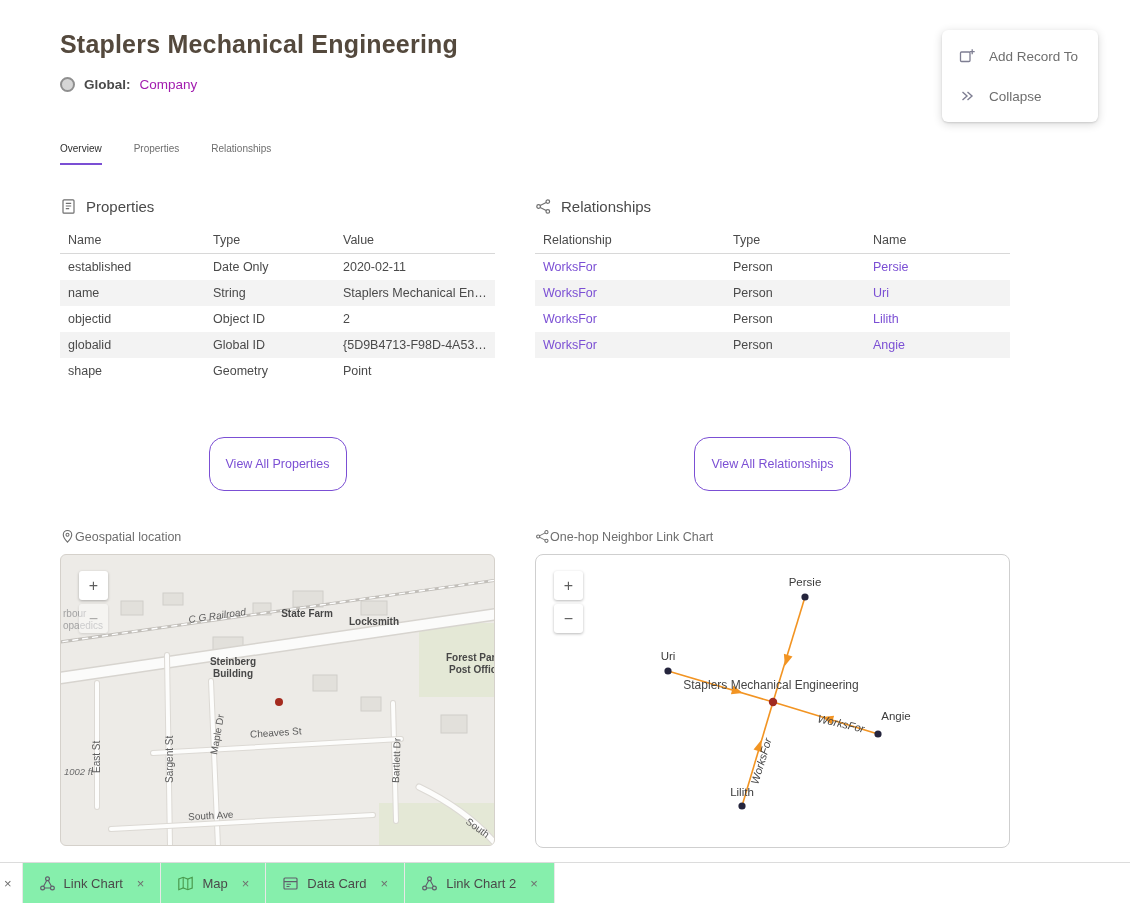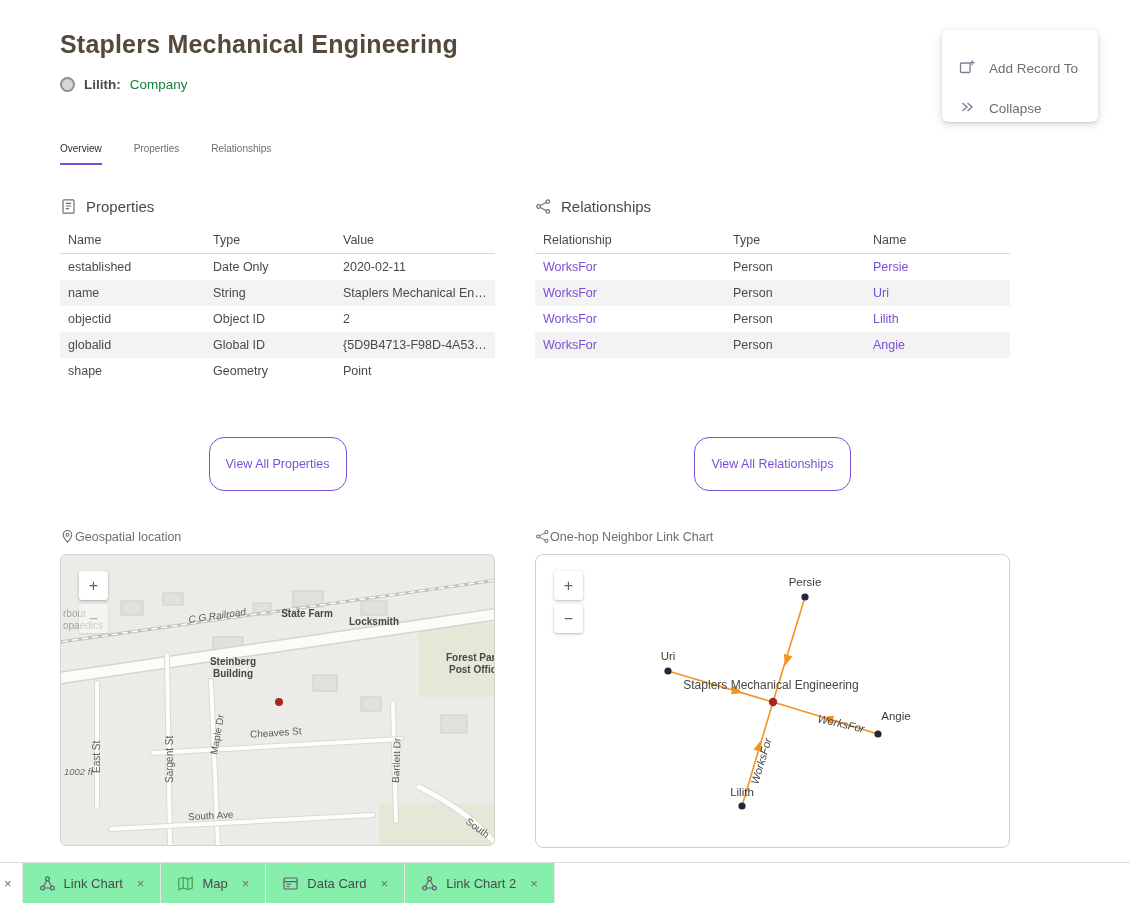--- a/index.html
+++ b/index.html
@@ -18,25 +18,25 @@
     width:1130px;height:903px;position:relative;overflow:hidden;
     background:#ffffff;color:var(--text-dark);
     font-family:"Liberation Sans", sans-serif;font-size:13px;
   }
   .page{position:relative;width:1130px;height:903px}
 
   .page-title{position:absolute;left:60px;top:30px;margin:0;font-size:25px;font-weight:600;color:#54493d;letter-spacing:.2px}
   .entity-row{position:absolute;left:60px;top:77px;display:flex;align-items:center;gap:9px;font-size:13.5px}
   .entity-dot{width:15px;height:15px;border-radius:50%;background:#d6d6d6;border:2px solid #8f8f8f}
   .entity-label{font-weight:700;color:#4a4a4a}
-  .entity-value{color:#15803d}
+  .entity-value{color:#a21caf}
 
   .menu-card{position:absolute;right:32px;top:30px;width:156px;background:#fff;border-radius:6px;
     box-shadow:0 1px 2px rgba(0,0,0,.12),0 2px 10px rgba(0,0,0,.16);padding:6px 0;z-index:10}
-  .menu-item{display:flex;align-items:flex-end;gap:13px;height:40px;padding:0 16px;font-size:13.5px;color:#6e6e6e;cursor:pointer}
+  .menu-item{display:flex;align-items:center;gap:13px;height:40px;padding:0 16px;font-size:13.5px;color:#6e6e6e;cursor:pointer}
   .menu-icon{width:18px;height:18px;flex:none}
 
   .tabs{position:absolute;left:60px;top:143px;display:flex;gap:32px;font-size:10px}
   .tab{color:#6e6e6e;padding-bottom:9px;cursor:pointer}
   .tab.active{color:#2e2e2e;border-bottom:2px solid var(--accent)}
 
   .col-left{position:absolute;left:60px;top:198px;width:435px}
   .col-right{position:absolute;left:535px;top:198px;width:475px}
 
   .section-head{display:flex;align-items:center;gap:9px;font-size:15px;color:#4a4a4a;margin-bottom:12px}
@@ -83,21 +83,21 @@
 </style>
 </head>
 <body>
 
 <div class="page">
 
   <h1 class="page-title">Staplers Mechanical Engineering</h1>
 
   <div class="entity-row">
     <span class="entity-dot"></span>
-    <span class="entity-label">Lilith:</span>
+    <span class="entity-label">Global:</span>
     <span class="entity-value">Company</span>
   </div>
 
   <div class="menu-card">
     <div class="menu-item">
       <svg class="menu-icon" viewBox="0 0 18 18">
         <rect x="2.5" y="5" width="9.5" height="9.5" rx="1" fill="none" stroke="#7e7e92" stroke-width="1.3"></rect>
         <path d="M14.2 2.2 v5 M11.7 4.7 h5" stroke="#7e7e92" stroke-width="1.3" fill="none"></path>
       </svg>
       <span>Add Record To</span>

